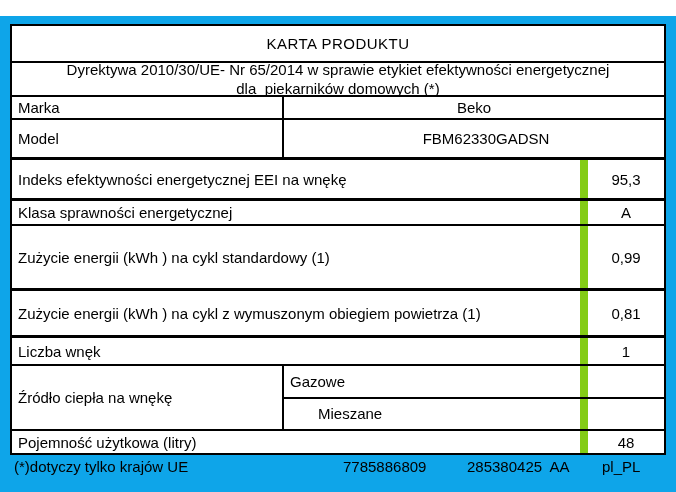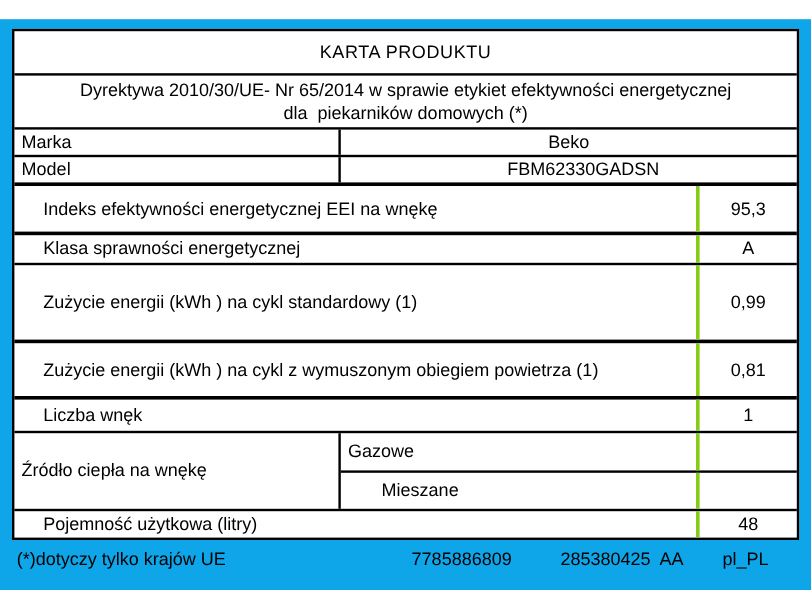--- a/index.html
+++ b/index.html
@@ -36,21 +36,21 @@
   .row.last { border-bottom: none; }
 
   .title-row {
     height: 37px;
     align-items: center;
     justify-content: center;
     font-size: 15px;
     letter-spacing: 0.5px;
   }
   .directive-row {
-    height: 45px;
+    height: 34px;
     flex-direction: column;
     align-items: center;
     justify-content: center;
     font-size: 15px;
     line-height: 19px;
     text-align: center;
     white-space: pre;
   }
   .cell {
     display: flex;
@@ -67,30 +67,30 @@
     width: 272px;
     border-right: 2px solid #000000;
   }
   .c-mid {
     flex: 1;
     justify-content: center;
     text-align: center;
   }
   .c-grow {
     flex: 1;
-    padding-left: 24px;
+    padding-left: 6px;
   }
   .c-val {
     width: 84px;
-    border-left: 3px solid #84cc16;
+    border-left: 8px solid #84cc16;
     justify-content: center;
     text-align: center;
   }
   .h23 { height: 23px; }
-  .h24 { height: 24px; gap: 24px; }
+  .h24 { height: 40px; gap: 24px; }
   .h41 { height: 41px; }
   .h25 { height: 25px; }
   .h65 { height: 65px; }
   .h47 { height: 47px; }
   .h28 { height: 28px; }
   .h18 { height: 22px; }
 
   .heat-block { height: 65px; }
   .heat-rows {
     flex: 1;

